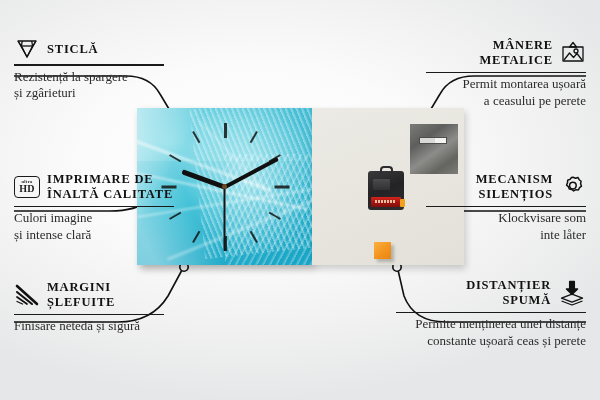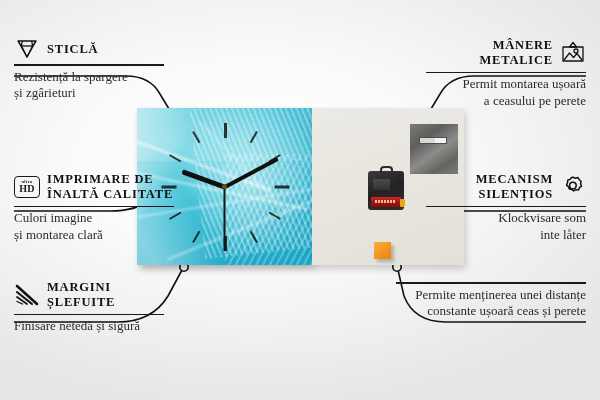--- a/index.html
+++ b/index.html
@@ -257,21 +257,21 @@
         <span class="h">HD</span>
       </div>
       <div class="txt">
         <span>IMPRIMARE DE</span><br>
         <span>ÎNALTĂ CALITATE</span>
       </div>
     </div>
     <div class="co-rule"></div>
     <div class="co-sub">
       <span>Culori imagine</span><br>
-      <span>și montarea clară</span>
+      <span>și intense clară</span>
     </div>
   </div>
 
   <div class="callout left" style="left:14px; top:280px; width:150px;">
     <div class="co-title">
       <svg class="ico" width="26" height="22" viewBox="0 0 26 22">
         <g stroke="#111" stroke-linecap="round">
           <path d="M3,2 L23,20" stroke-width="2.6"></path>
           <path d="M3,8 L18,20" stroke-width="2.1"></path>
           <path d="M3,13 L13,20" stroke-width="1.7"></path>
@@ -325,20 +325,33 @@
       </svg>
     </div>
     <div class="co-rule"></div>
     <div class="co-sub">
       <span>Klockvisare som</span><br>
       <span>inte låter</span>
     </div>
   </div>
 
   <div class="callout right" style="right:14px; top:278px; width:190px;">
+    <div class="co-title">
+      <div class="txt">
+        <span>DISTANȚIER</span><br>
+        <span>SPUMĂ</span>
+      </div>
+      <svg class="ico" width="28" height="26" viewBox="0 0 28 26">
+        <g fill="none" stroke="#111" stroke-width="1.3" stroke-linejoin="round">
+          <path d="M11.6,1.5 L16.4,1.5 L16.4,9 L19.6,9 L14,14.5 L8.4,9 L11.6,9 Z" fill="#111"></path>
+          <path d="M14,14.2 L24.5,18.2 L14,22.2 L3.5,18.2 Z"></path>
+          <path d="M3.5,21.0 L14,25.0 L24.5,21.0"></path>
+        </g>
+      </svg>
+    </div>
     <div class="co-rule"></div>
     <div class="co-sub">
       <span>Permite menținerea unei distanțe</span><br>
       <span>constante ușoară ceas și perete</span>
     </div>
   </div>
 
 </div>
 
 </body></html>

